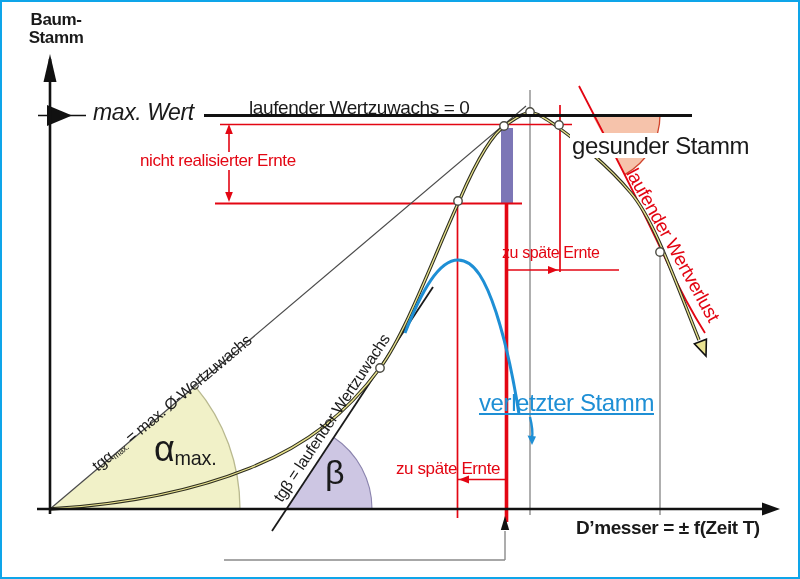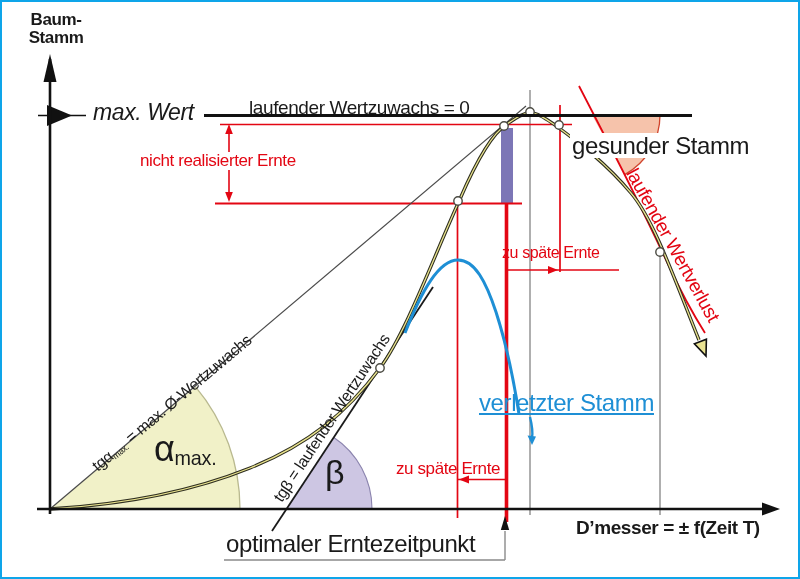--- a/index.html
+++ b/index.html
@@ -110,21 +110,20 @@
   <div class="lbl whitebg" style="left:568px;top:131px;font-size:24px;">gesunder Stamm</div>
 
   <div class="lbl red rot" style="left:629px;top:158px;font-size:19px;transform:rotate(61deg);">laufender Wertverlust</div>
 
   <div class="lbl red" style="left:500px;top:243px;font-size:16px;">zu späte Ernte</div>
 
   <div class="lbl blue" style="left:477px;top:388px;font-size:24px;text-decoration:underline;">verletzter Stamm</div>
 
   <div class="lbl red" style="left:394px;top:458px;font-size:17px;">zu späte Ernte</div>
 
-  <div class="lbl" style="left:224px;top:529px;font-size:24px;">optimaler Erntezeitpunkt</div>
 
   <div class="lbl b" style="left:574px;top:516px;font-size:19px;">D’messer = ± f(Zeit T)</div>
 
   <div class="lbl rot" style="left:93px;top:458px;font-size:16px;transform:rotate(-40deg);"><span>tgα</span><sub class="sub">max.</sub><span> = max. Ø-Wertzuwachs</span></div>
 
   <div class="lbl" style="left:152px;top:428px;font-size:36px;"><span>α</span><sub class="sub">max.</sub></div>
 
   <div class="lbl rot" style="left:276px;top:490px;font-size:16px;transform:rotate(-56.5deg);">tgβ = laufender Wertzuwachs</div>
 
   <div class="lbl" style="left:323px;top:453px;font-size:34px;">β</div>

